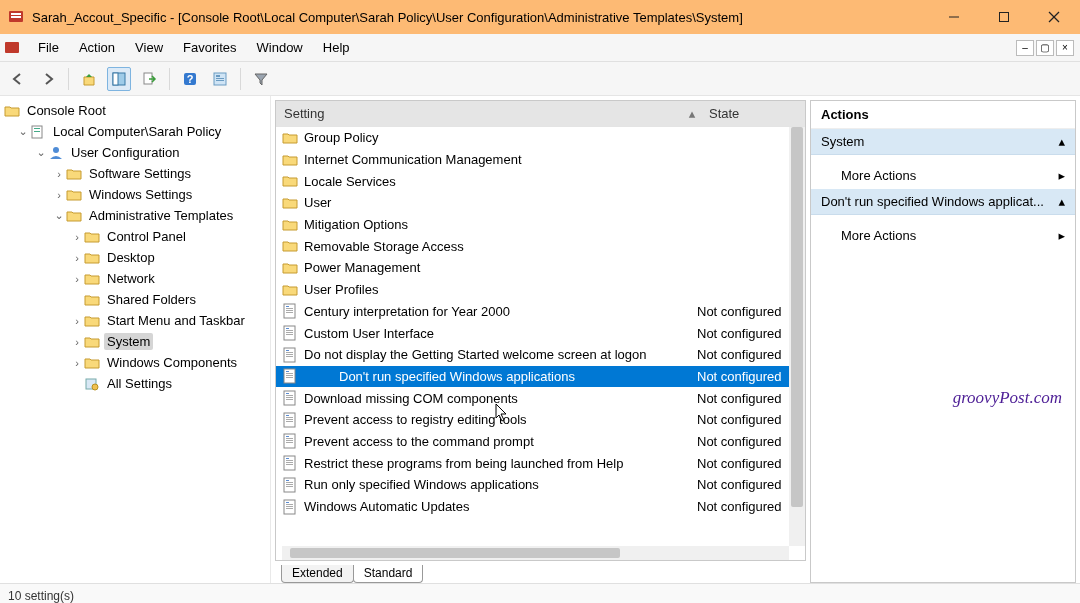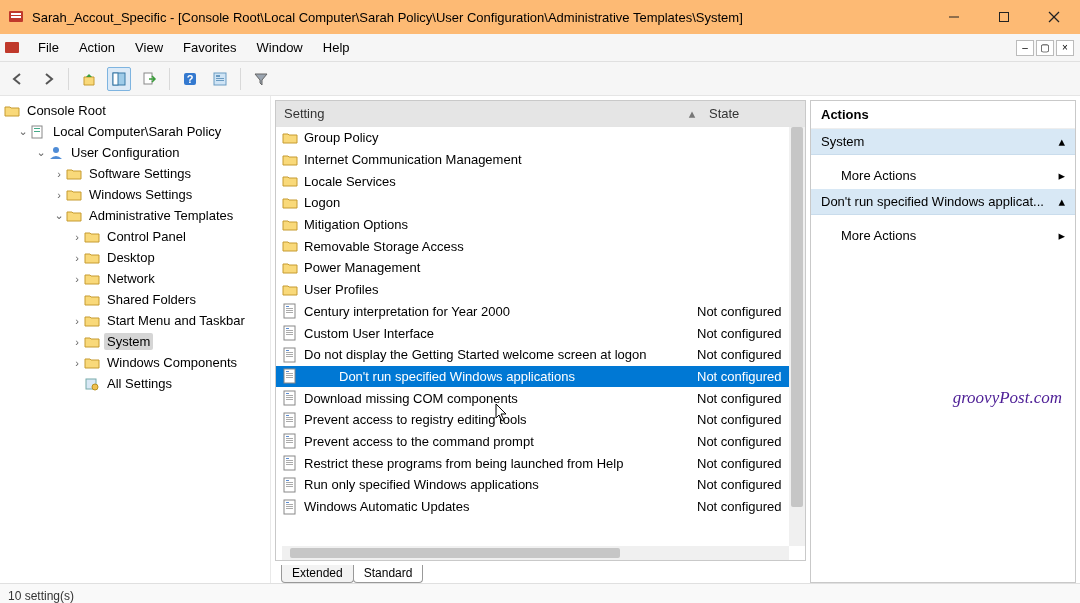--- a/index.html
+++ b/index.html
@@ -286,21 +286,21 @@
             <span class="ic"><svg viewBox="0 0 16 16">
                 <path d="M1 4 L6 4 L7 5 L15 5 L15 13 L1 13 Z" fill="#f9d97a" stroke="#c69b30"></path>
               </svg></span>
             <span class="txt">Locale Services</span>
             <span class="state"></span>
           </div>
           <div class="list-row">
             <span class="ic"><svg viewBox="0 0 16 16">
                 <path d="M1 4 L6 4 L7 5 L15 5 L15 13 L1 13 Z" fill="#f9d97a" stroke="#c69b30"></path>
               </svg></span>
-            <span class="txt">Logon</span>
+            <span class="txt">User</span>
             <span class="state"></span>
           </div>
           <div class="list-row">
             <span class="ic"><svg viewBox="0 0 16 16">
                 <path d="M1 4 L6 4 L7 5 L15 5 L15 13 L1 13 Z" fill="#f9d97a" stroke="#c69b30"></path>
               </svg></span>
             <span class="txt">Mitigation Options</span>
             <span class="state"></span>
           </div>
           <div class="list-row">

